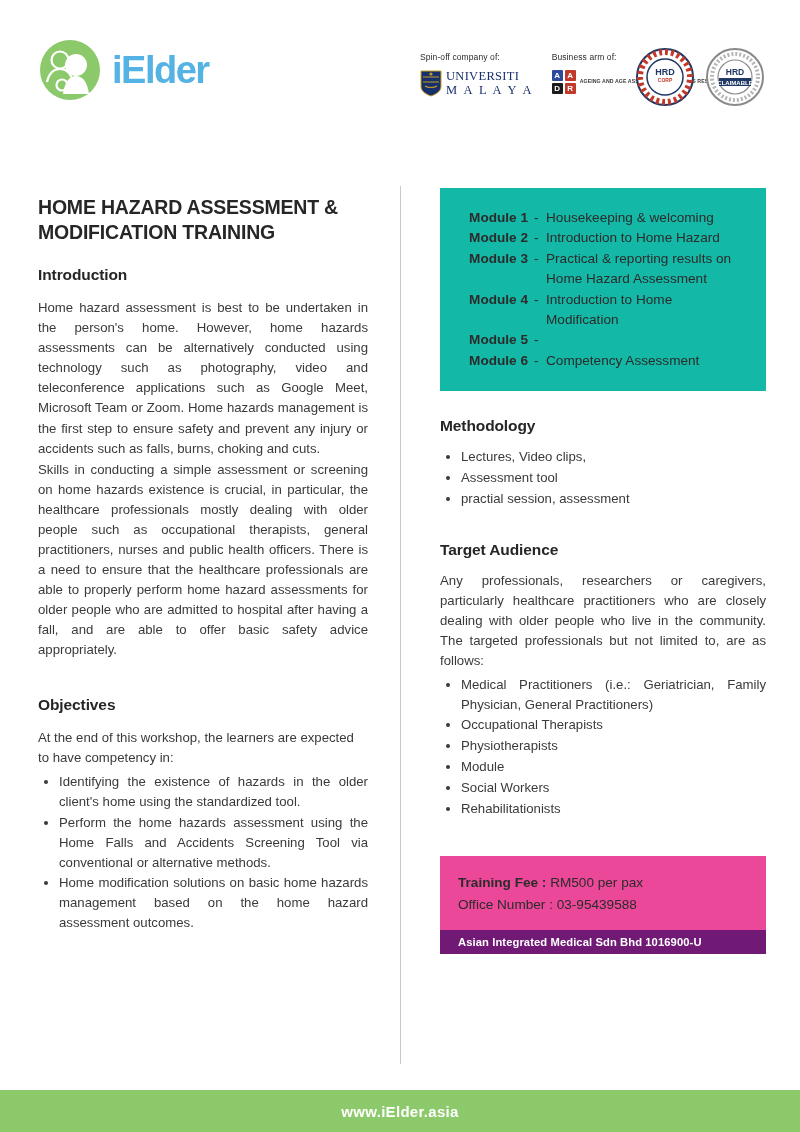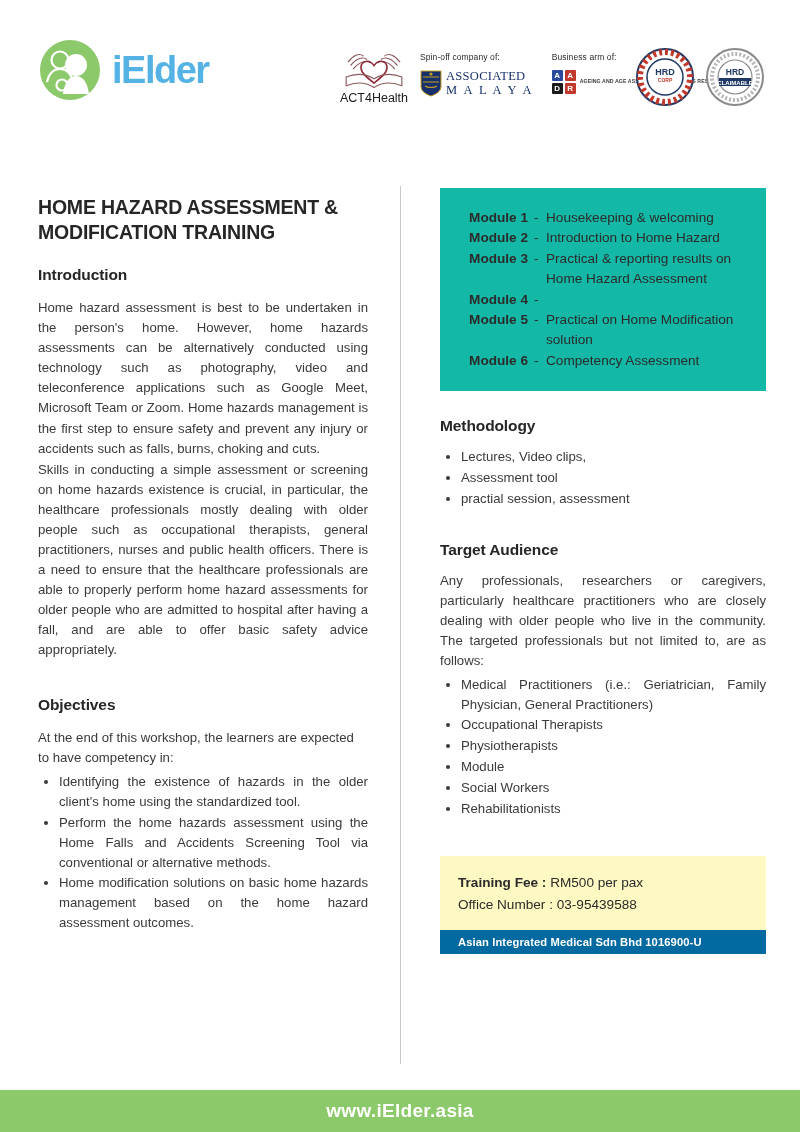--- a/index.html
+++ b/index.html
@@ -133,39 +133,39 @@
   }
   .module-dash { flex: 0 0 12px; }
   .module-text { flex: 1; }
 
   
   .block-methodology { margin-top: 26px; }
   .block-audience { margin-top: 32px; }
 
   
   .fee-box {
-    margin-top: 38px; background: #fef9c3; padding: 16px 18px 14px 18px;
+    margin-top: 38px; background: #ec4899; padding: 16px 18px 14px 18px;
   }
   .fee-line {
     font-size: 13.6px; line-height: 1.62; color: #2b2b2b;
   }
   .fee-line b { font-weight: bold; }
   .company-bar {
-    background: #0369a1; color: #ffffff;
+    background: #701a75; color: #ffffff;
     font-size: 11.2px; font-weight: bold;
     padding: 6px 18px; letter-spacing: .1px;
   }
 
   
   .footer {
     position: absolute; left: 0; bottom: 0; width: 800px; height: 42px;
     background: #8cc96a; display: flex; align-items: center; justify-content: center;
   }
   .footer-url {
-    color: #ffffff; font-size: 19px; font-weight: bold; letter-spacing: .3px;
+    color: #ffffff; font-size: 15px; font-weight: bold; letter-spacing: .3px;
   }
 </style>
 </head>
 <body>
 
 <div class="header">
 
   <div class="brand-logo">
     <span class="brand-mark">
       <svg viewBox="0 0 64 64" width="64" height="64">
@@ -173,48 +173,36 @@
         <circle cx="22" cy="22" r="8.5" fill="none" stroke="#ffffff" stroke-width="2.2"></circle>
         <path d="M9 44c2-9 7-13 13-13s11 4 13 13" fill="none" stroke="#ffffff" stroke-width="2.2"></path>
         <circle cx="38" cy="27" r="11" fill="#ffffff"></circle>
         <path d="M25 56c1.5-12 6.5-18 13-18s11.5 6 13 18z" fill="#ffffff"></path>
         <circle cx="24" cy="47" r="5.5" fill="none" stroke="#ffffff" stroke-width="2.2"></circle>
       </svg>
     </span>
     <span class="brand-word">iElder</span>
   </div>
 
-  <div class="act4health">
-    <span>
-      <svg viewBox="0 0 76 46" width="76" height="40">
-        <path d="M8 14c6-8 13-11 18-7M68 14c-6-8-13-11-18-7" fill="none" stroke="#8d5a5e" stroke-width="1.3"></path>
-        <path d="M11 18c6-8 14-11 19-7M65 18c-6-8-14-11-19-7" fill="none" stroke="#8d5a5e" stroke-width="1.3"></path>
-        <path d="M14 22c6-8 15-11 20-7M62 22c-6-8-15-11-20-7" fill="none" stroke="#8d5a5e" stroke-width="1.3"></path>
-        <path d="M38 38c-9-7-15-12-15-18 0-4 3-7 7-7 3.5 0 6 2 8 5 2-3 4.5-5 8-5 4 0 7 3 7 7 0 6-6 11-15 18z" fill="none" stroke="#8d2b3a" stroke-width="1.8"></path>
-        <path d="M6 31c10-4 22-4 32 2 10-6 22-6 32-2v10c-10-4-22-4-32 2-10-6-22-6-32-2z" fill="none" stroke="#8d5a5e" stroke-width="1.3"></path>
-      </svg>
-    </span>
-    <div class="lbl">ACT4Health</div>
-  </div>
 
   <div class="partner-group">
 
     <div class="partner">
       <div class="cap">Spin-off company of:</div>
       <div class="body">
         <span class="um-crest">
           <svg viewBox="0 0 22 27" width="22" height="27">
             <path d="M1 1h20v16c0 6-10 9-10 9S1 23 1 17z" fill="#17306b" stroke="#c8a020" stroke-width="1"></path>
             <path d="M3 7h16M3 12h16" stroke="#c8a020" stroke-width="1.1"></path>
             <path d="M5 16c3 2 9 2 12 0" fill="none" stroke="#c8a020" stroke-width="1.1"></path>
             <circle cx="11" cy="4" r="1.6" fill="#c8a020"></circle>
           </svg>
         </span>
         <span class="um-text">
-          <div class="l1">ASSOCIATED</div>
+          <div class="l1">UNIVERSITI</div>
           <div class="l2">M A L A Y A</div>
         </span>
       </div>
     </div>
 
     <div class="partner">
       <div class="cap">Business arm of:</div>
       <div class="body">
         <span class="aadr-grid">
           <div class="aadr-a1">A</div>
@@ -286,25 +274,25 @@
       <span class="module-text">Introduction to Home Hazard</span>
     </div>
     <div class="module-row">
       <span class="module-label">Module 3</span>
       <span class="module-dash">-</span>
       <span class="module-text">Practical &amp; reporting results on Home Hazard Assessment</span>
     </div>
     <div class="module-row">
       <span class="module-label">Module 4</span>
       <span class="module-dash">-</span>
+      <span class="module-text">Introduction to Home Modification</span>
     </div>
     <div class="module-row">
       <span class="module-label">Module 5</span>
       <span class="module-dash">-</span>
-      <span class="module-text">Practical on Home Modification solution</span>
     </div>
     <div class="module-row">
       <span class="module-label">Module 6</span>
       <span class="module-dash">-</span>
       <span class="module-text">Competency Assessment</span>
     </div>
   </div>
 
   <div class="block-methodology">
     <h2 class="sec tight">Methodology</h2>

